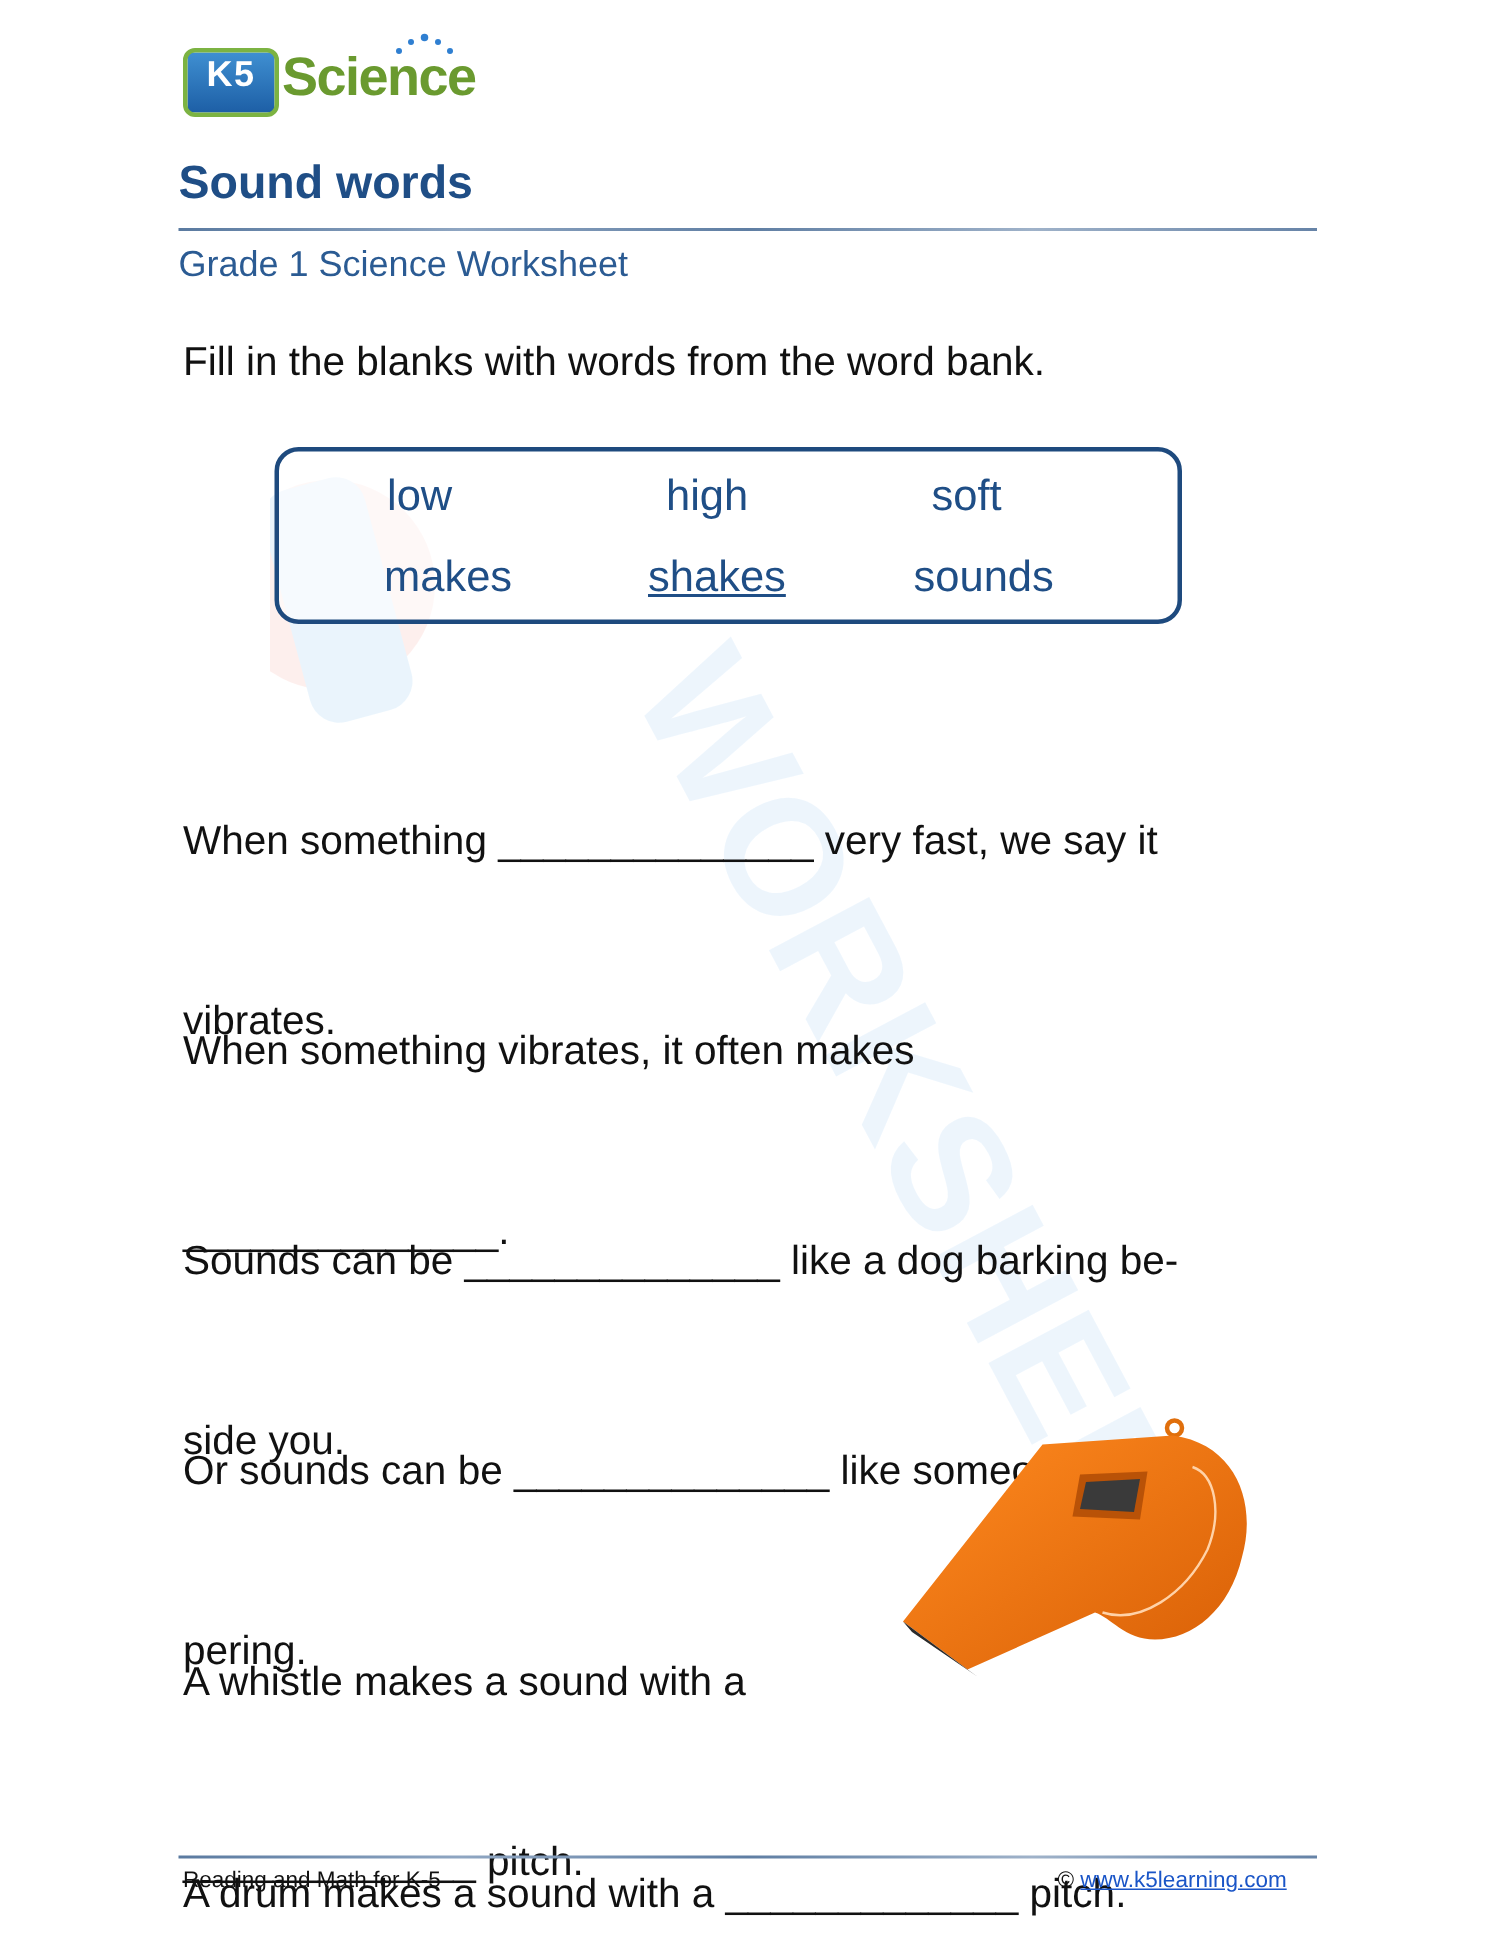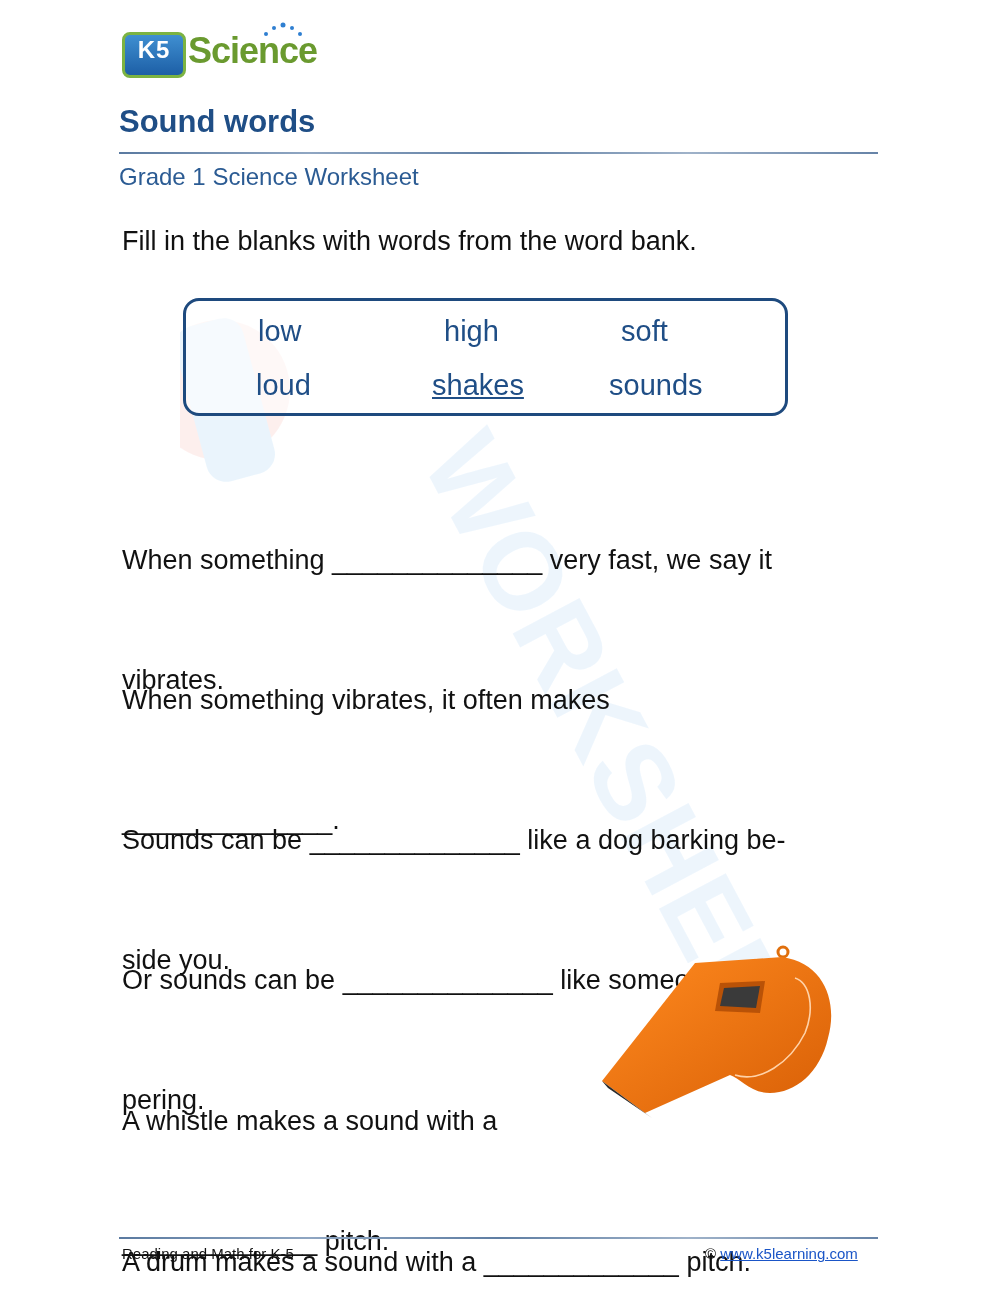--- a/index.html
+++ b/index.html
@@ -60,21 +60,21 @@
 <div class="abs title">Sound words</div>
 <div class="abs rule" style="top:152px;"></div>
 <div class="abs subtitle">Grade 1 Science Worksheet</div>
 
 <div class="abs instructions">Fill in the blanks with words from the word bank.</div>
 
 <div class="abs wordbank">
   <span class="word" style="left:72px; top:14px;">low</span>
   <span class="word" style="left:258px; top:14px;">high</span>
   <span class="word" style="left:435px; top:14px;">soft</span>
-  <span class="word" style="left:70px; top:68px;">loud</span>
+  <span class="word" style="left:70px; top:68px;">makes</span>
   <span class="word" style="left:246px; top:68px;text-decoration:underline;">shakes</span>
   <span class="word" style="left:423px; top:68px;">sounds</span>
 </div>
 
 <div class="abs q" style="top:460px;">
   <div>When something ______________ very fast, we say it</div>
   <div>vibrates.</div>
 </div>
 <div class="abs q" style="top:600px;">
   <div>When something vibrates, it often makes</div>

